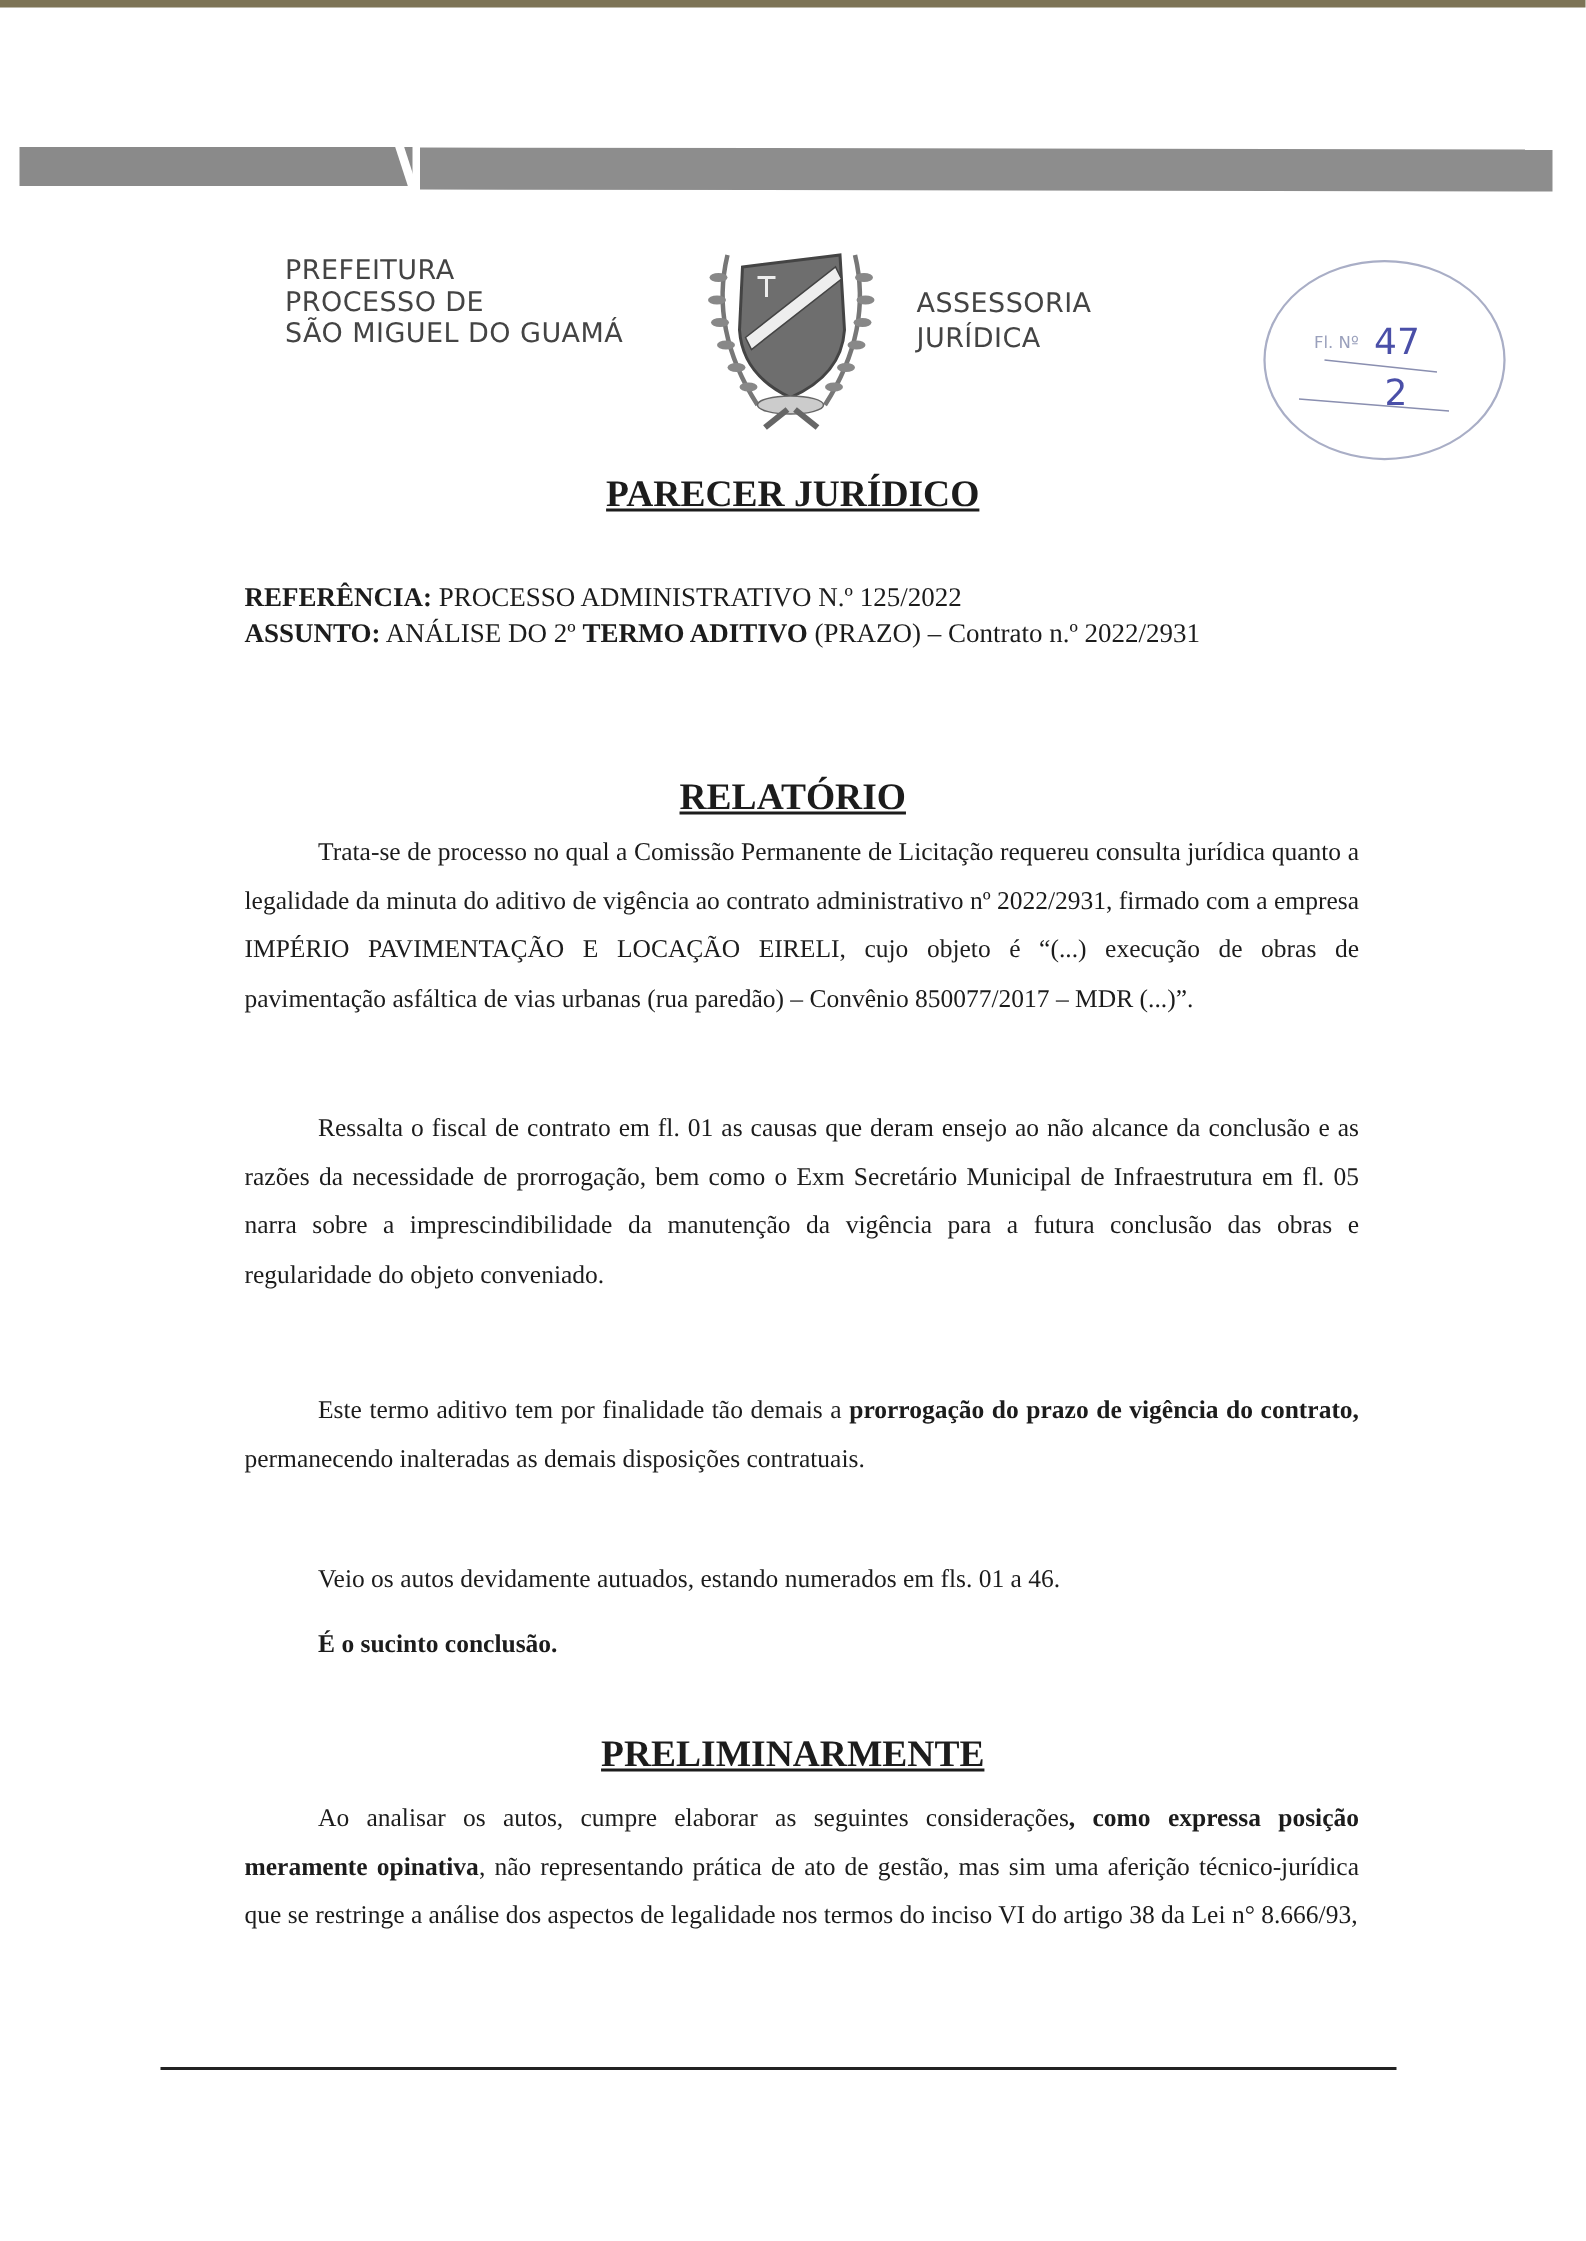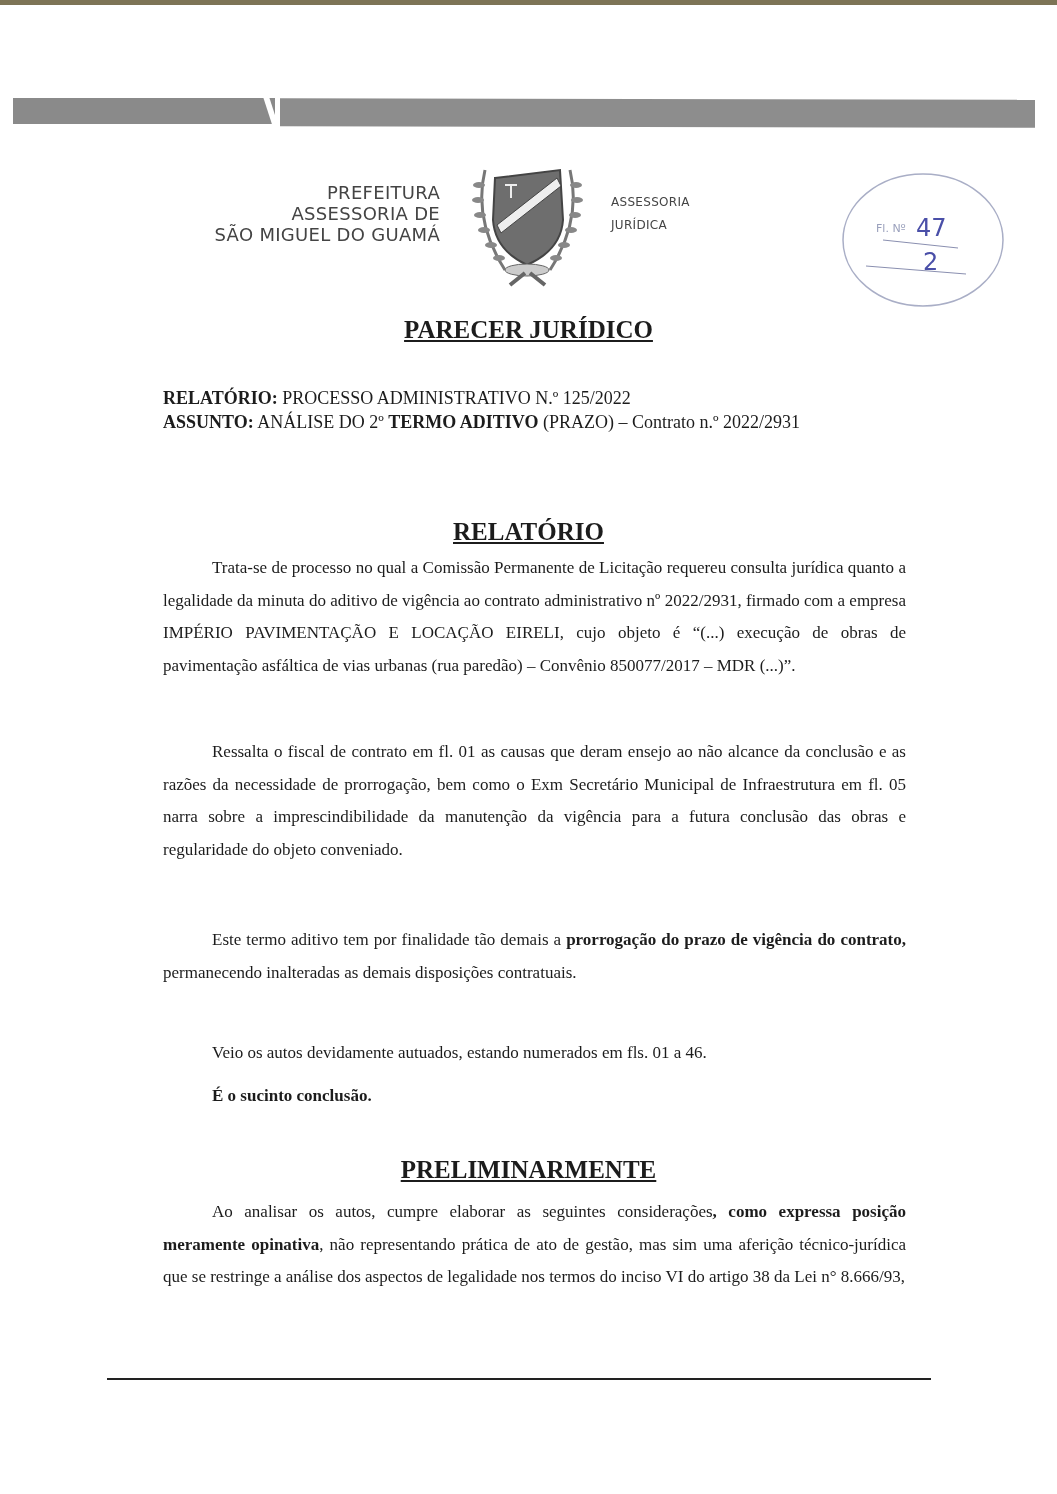--- a/index.html
+++ b/index.html
@@ -7,28 +7,28 @@
     width: 1057px; height: 1494px; position: relative; overflow: hidden;
     background: #ffffff; color: #1c1c1c;
     font-family: "Liberation Serif", "DejaVu Serif", serif;
   }
   .scan-edge { position: absolute; left: 0; top: 0; width: 1057px; height: 5px; background: #7d7456; }
   .band-left { position: absolute; left: 13px; top: 98px; width: 262px; height: 26px; background: #8a8a8a; }
   .band-right { position: absolute; left: 280px; top: 99px; width: 755px; height: 28px; background: #8d8d8d; transform: skewY(0.1deg); }
   .band-cut { position: absolute; left: 268px; top: 96px; width: 6px; height: 32px; background: #fff; transform: skewX(18deg); }
 
   .hdr-left {
-    position: absolute; left: 190px; top: 182px; width: 250px; text-align: right;
+    position: absolute; left: 190px; top: 170px; width: 250px; 
     font-family: "DejaVu Sans", "Liberation Sans", sans-serif; color: #444;
     font-size: 18px; line-height: 21px; letter-spacing: 0.3px;
   }
   .hdr-right {
     position: absolute; left: 611px; top: 191px; text-align: left;
     font-family: "DejaVu Sans", "Liberation Sans", sans-serif; color: #444;
-    font-size: 12px; line-height: 23px; letter-spacing: 0.3px;
+    font-size: 18px; line-height: 23px; letter-spacing: 0.3px;
   }
   .crest { position: absolute; left: 465px; top: 160px; width: 125px; height: 130px; }
 
   .stamp { position: absolute; left: 838px; top: 170px; width: 170px; height: 140px; }
 
   .title {
     position: absolute; left: 0; width: 1057px; text-align: center;
     font-weight: bold; text-decoration: underline; font-size: 25px;
   }
   .ref {
@@ -45,21 +45,21 @@
 </head>
 <body>
 
 <div class="scan-edge"></div>
 <div class="band-left"></div>
 <div class="band-right"></div>
 <div class="band-cut"></div>
 
 <div class="hdr-left">
   <div>PREFEITURA</div>
-  <div>ASSESSORIA DE</div>
+  <div>PROCESSO DE</div>
   <div>SÃO MIGUEL DO GUAMÁ</div>
 </div>
 
 <svg class="crest" viewBox="0 0 125 130">
   <g fill="none" stroke="#777" stroke-width="3">
     <path d="M20 10 Q8 60 40 110"></path>
     <path d="M105 10 Q117 60 85 110"></path>
   </g>
   <g fill="#888">
     <ellipse cx="14" cy="25" rx="6" ry="3"></ellipse>
@@ -92,21 +92,21 @@
   <text x="38" y="62" font-family="DejaVu Sans, sans-serif" font-size="11" fill="#9aa0bc">Fl. Nº</text>
   <text x="78" y="66" font-family="DejaVu Sans, sans-serif" font-size="24" fill="#4a4fa8">47</text>
   <line x1="45" y1="70" x2="120" y2="78" stroke="#8a8fb0" stroke-width="1"></line>
   <text x="85" y="100" font-family="DejaVu Sans, sans-serif" font-size="24" fill="#4a4fa8">2</text>
   <line x1="28" y1="96" x2="128" y2="104" stroke="#8a8fb0" stroke-width="1"></line>
 </svg>
 
 <div class="title" style="top:316px;">PARECER JURÍDICO</div>
 
 <div class="ref" style="top:386px;">
-  <b>RELATÓRIO:</b><span> PROCESSO ADMINISTRATIVO N.º 125/2022</span>
+  <b>REFERÊNCIA:</b><span> PROCESSO ADMINISTRATIVO N.º 125/2022</span>
 </div>
 <div class="ref" style="top:410px;text-align:center;">
   <b>ASSUNTO:</b><span> ANÁLISE DO 2º </span><b>TERMO ADITIVO</b><span> (PRAZO) – Contrato n.º 2022/2931</span>
 </div>
 
 <div class="title" style="top:518px;">RELATÓRIO</div>
 
 <div class="para" style="top:552px;">Trata-se de processo no qual a Comissão Permanente de Licitação requereu consulta jurídica quanto a legalidade da minuta do aditivo de vigência ao contrato administrativo nº 2022/2931, firmado com a empresa IMPÉRIO PAVIMENTAÇÃO E LOCAÇÃO EIRELI, cujo objeto é “(...) execução de obras de pavimentação asfáltica de vias urbanas (rua paredão) – Convênio 850077/2017 – MDR (...)”.</div>
 <div class="para" style="top:736px;">Ressalta o fiscal de contrato em fl. 01 as causas que deram ensejo ao não alcance da conclusão e as razões da necessidade de prorrogação, bem como o Exm Secretário Municipal de Infraestrutura em fl. 05 narra sobre a imprescindibilidade da manutenção da vigência para a futura conclusão das obras e regularidade do objeto conveniado.</div>
 <div class="para" style="top:924px;">

